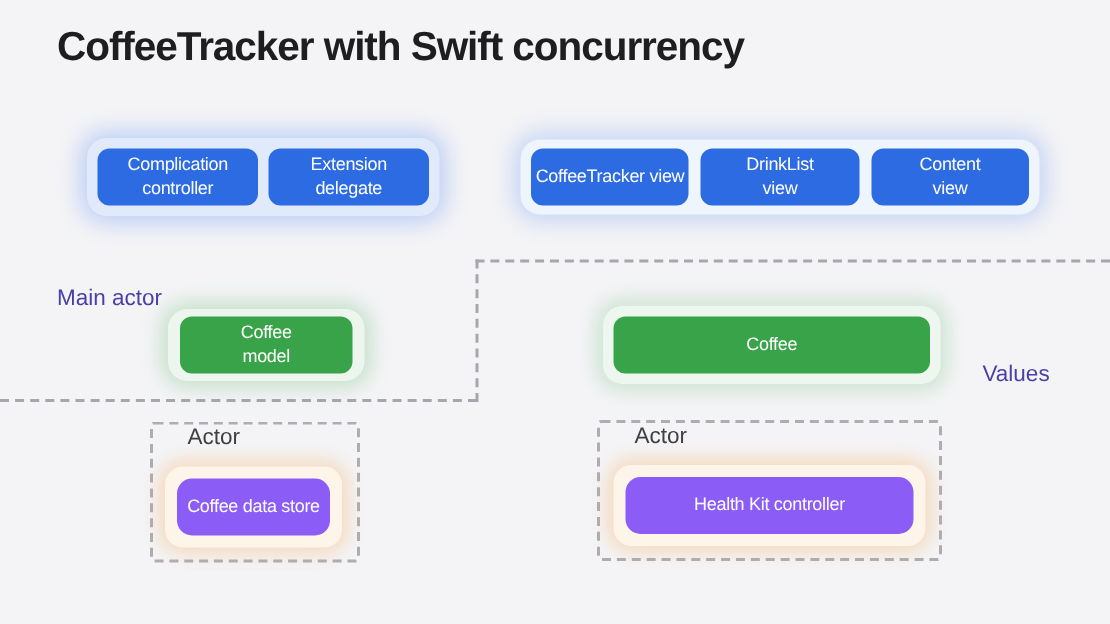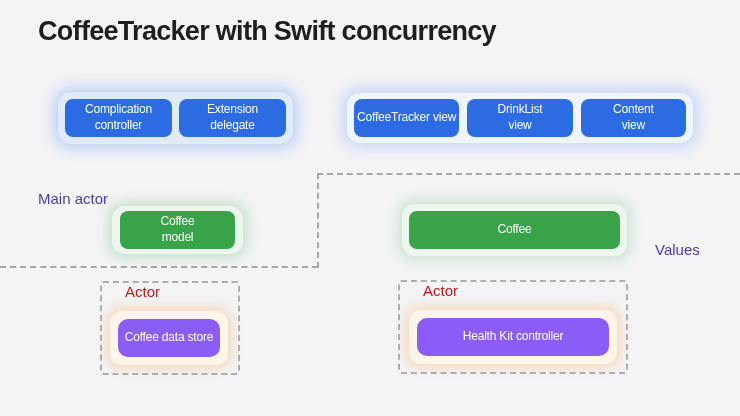--- a/index.html
+++ b/index.html
@@ -81,21 +81,21 @@
   
   .actor-box {
     position:absolute; box-sizing:border-box;
     border:2px dashed #aeadb3;
     border-radius:3px;
   }
   .actor-box-left  { left:100px; top:281px; width:140px; height:94px; }
   .actor-box-right { left:398px; top:280px; width:230px; height:94px; }
   .actor-label {
     position:absolute; left:23px; top:0;
-    font-size:15px; color:#b91c1c;
+    font-size:15px; color:#404040;
   }
 
   .g-orange {
     position:absolute; display:flex; box-sizing:border-box;
     border-radius:12px;
     background:#fdf5ea;
     box-shadow:0 0 12px 4px rgba(243,152,42,0.28);
     padding:8px;
   }
   .g-orange-left  { left:8px; top:28px; width:118px; }

